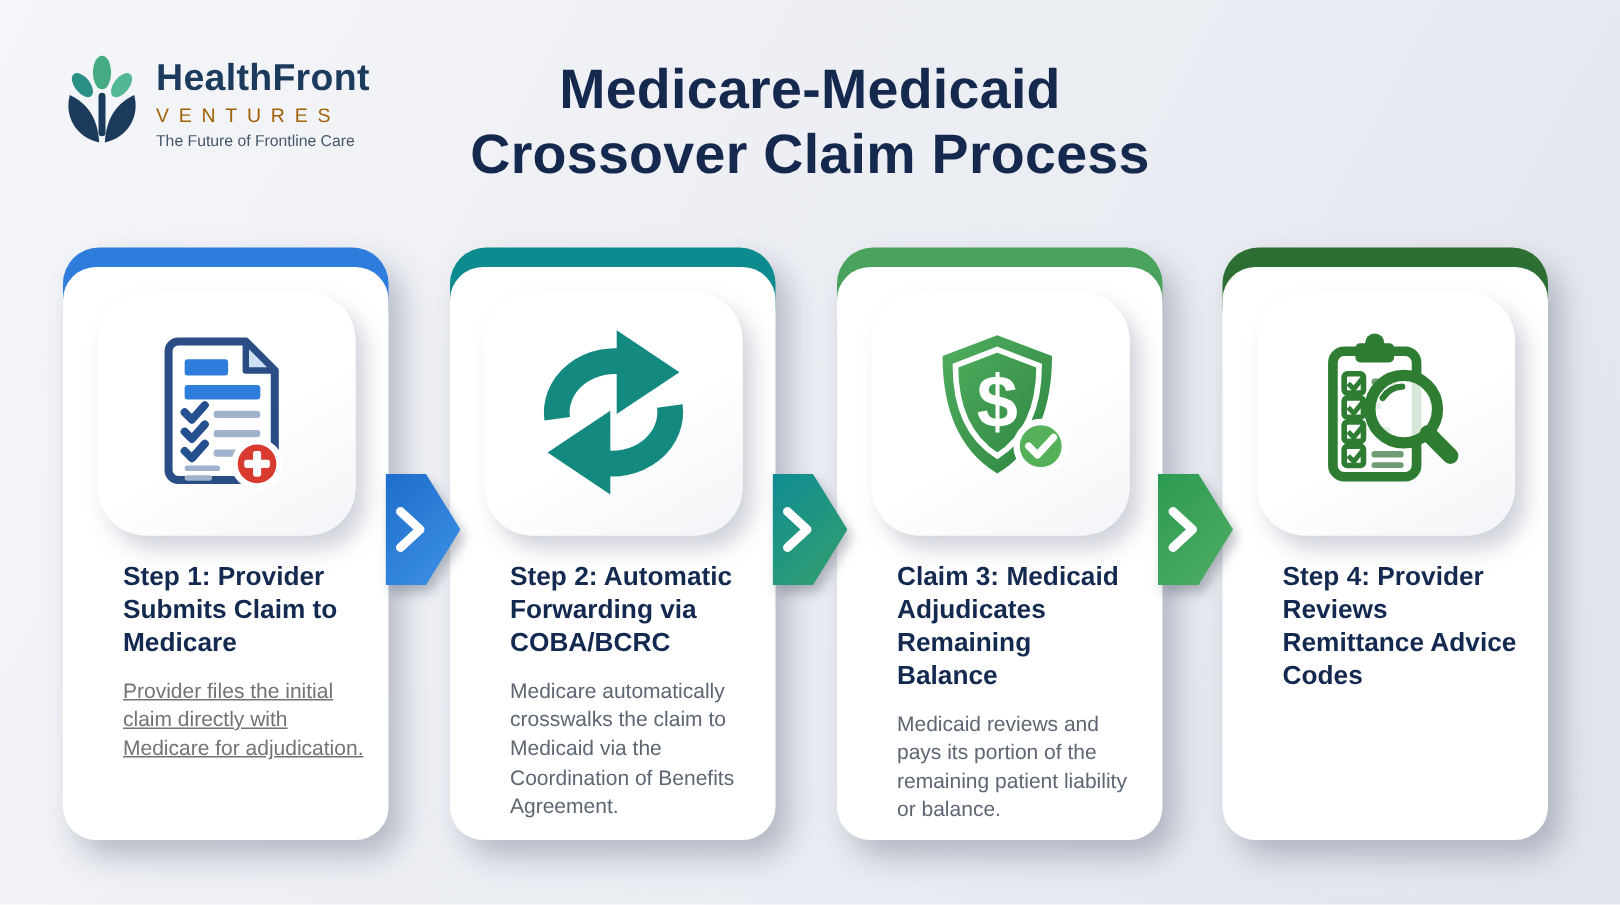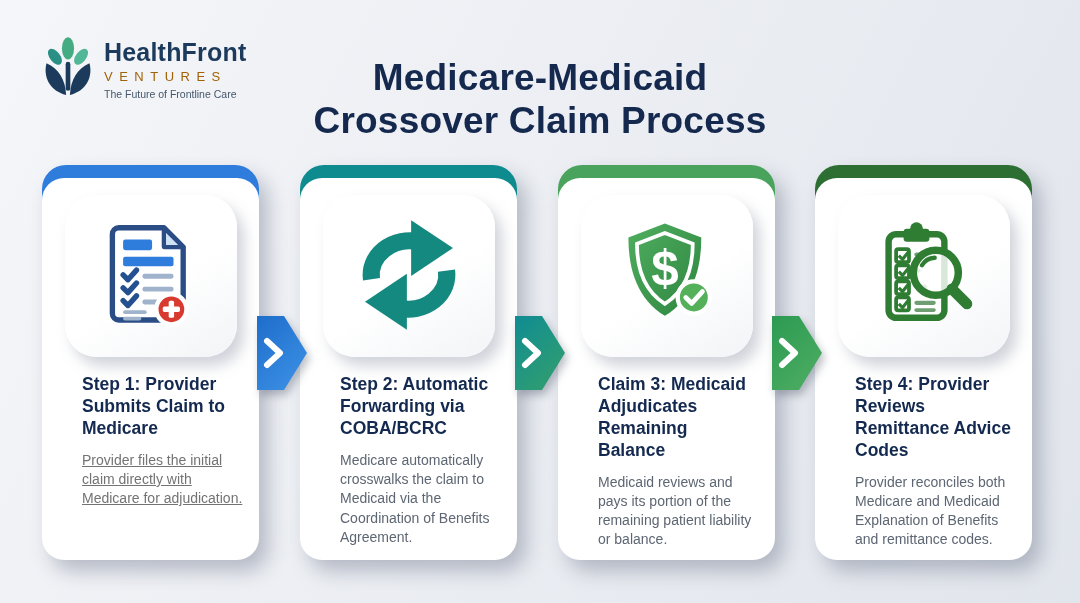--- a/index.html
+++ b/index.html
@@ -13,21 +13,21 @@
 
   
   .logo { position: absolute; left: 40px; top: 34px; display: flex; align-items: flex-start; gap: 8px; }
   .logo-mark { width: 56px; height: 66px; }
   .logo-text { padding-top: 6px; }
   .logo-name { font-size: 25px; font-weight: bold; color: #1b3a5c; letter-spacing: 0.2px; line-height: 1; }
   .logo-sub { font-size: 13px; font-weight: 500; color: #a16207; letter-spacing: 6.5px; margin-top: 5px; line-height: 1; }
   .logo-tagline { font-size: 10.5px; color: #45576a; margin-top: 6px; line-height: 1; }
 
   .page-title {
-    position: absolute; left: 250px; right: 250px; top: 56px;
+    position: absolute; left: 250px; right: 250px; top: 38px;
     text-align: center; font-size: 37px; font-weight: bold;
     color: #15294e; line-height: 1.17; letter-spacing: 0.2px; margin: 0;
   }
 
   
   .card {
     position: absolute; top: 165px; width: 217px; height: 395px;
     filter: drop-shadow(9px 11px 10px rgba(110, 120, 140, 0.45));
   }
   .card-1 { left: 42px; }
@@ -192,21 +192,20 @@
           <rect x="46" y="63" width="12" height="4" rx="2" fill="#6f9e74"></rect>
           <rect x="46" y="78" width="20" height="4" rx="2" fill="#6f9e74"></rect>
           <rect x="46" y="85" width="20" height="3.5" rx="1.7" fill="#6f9e74"></rect>
           <circle cx="66" cy="52" r="21" fill="rgba(255,255,255,0.82)" stroke="#2e7d32" stroke-width="7"></circle>
           <path d="M53 45 A15 15 0 0 1 65 38" stroke="#2e7d32" stroke-width="4" fill="none" stroke-linecap="round"></path>
           <line x1="81" y1="67" x2="95" y2="81" stroke="#2e7d32" stroke-width="10" stroke-linecap="round"></line>
         </svg>
       </div>
       <div class="card-text">
         <h2 class="step-title" style="color: rgb(20, 41, 79);">Step 4: Provider Reviews Remittance Advice Codes</h2>
-        <p class="step-desc" style="color: rgb(93, 102, 115);">Provider reconciles both Medicare and Medicaid Explanation of Benefits and remittance codes.</p>
       </div>
     </div>
   </div>
 
   <div class="flow-arrow flow-arrow-1">
     <div class="arrow-shape" style="background: linear-gradient(135deg, rgb(30, 109, 203), rgb(62, 147, 230));"></div>
     <svg class="chevron" viewBox="0 0 26 40">
       <polyline points="7,8 20,20 7,32" stroke="#ffffff" stroke-width="6" fill="none" stroke-linecap="round" stroke-linejoin="round"></polyline>
     </svg>
   </div>

